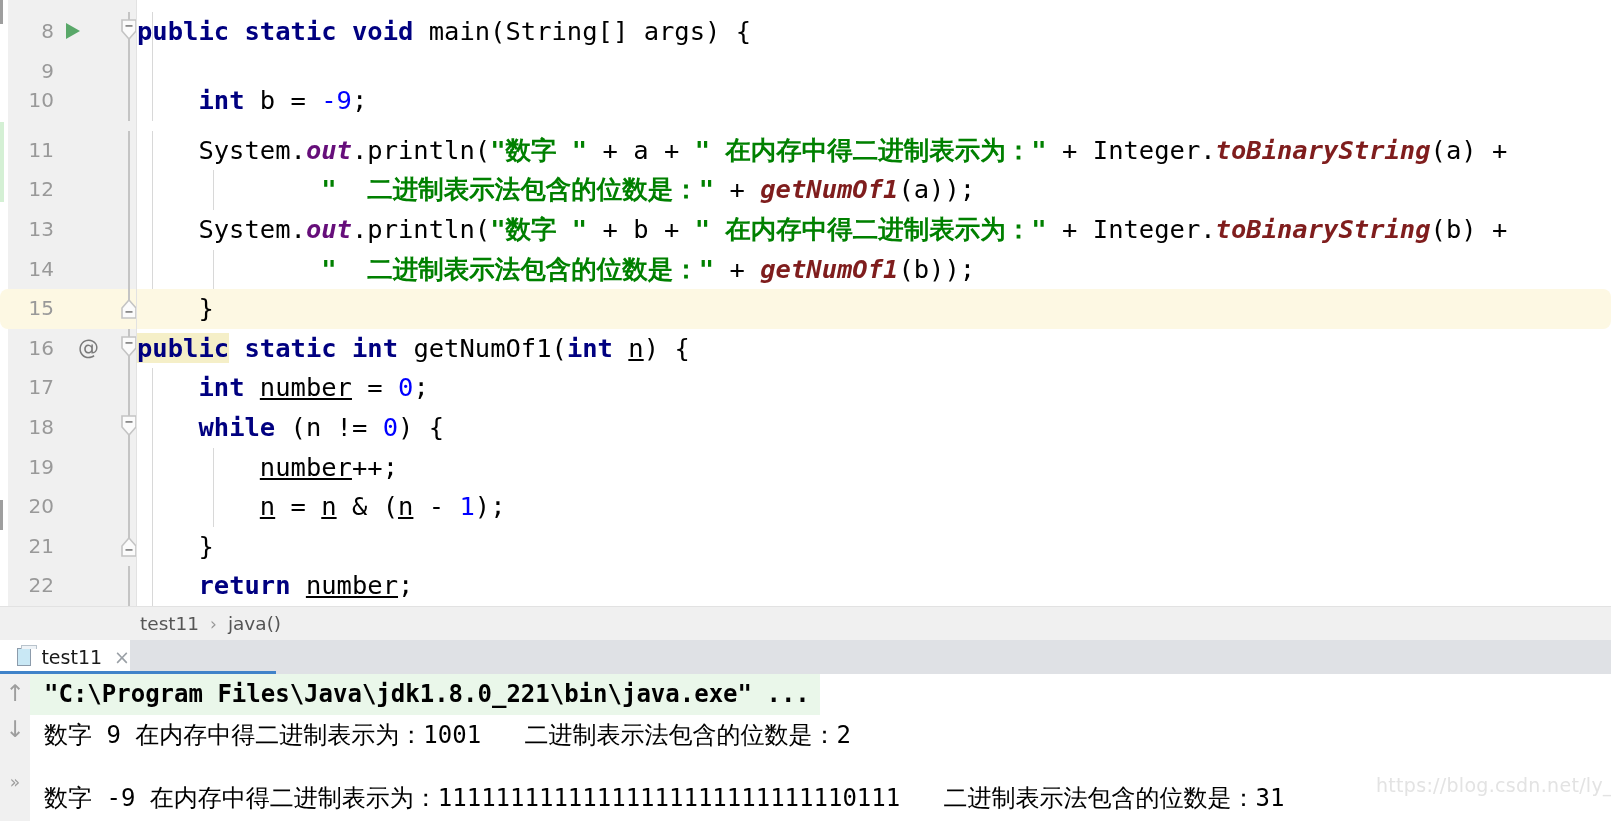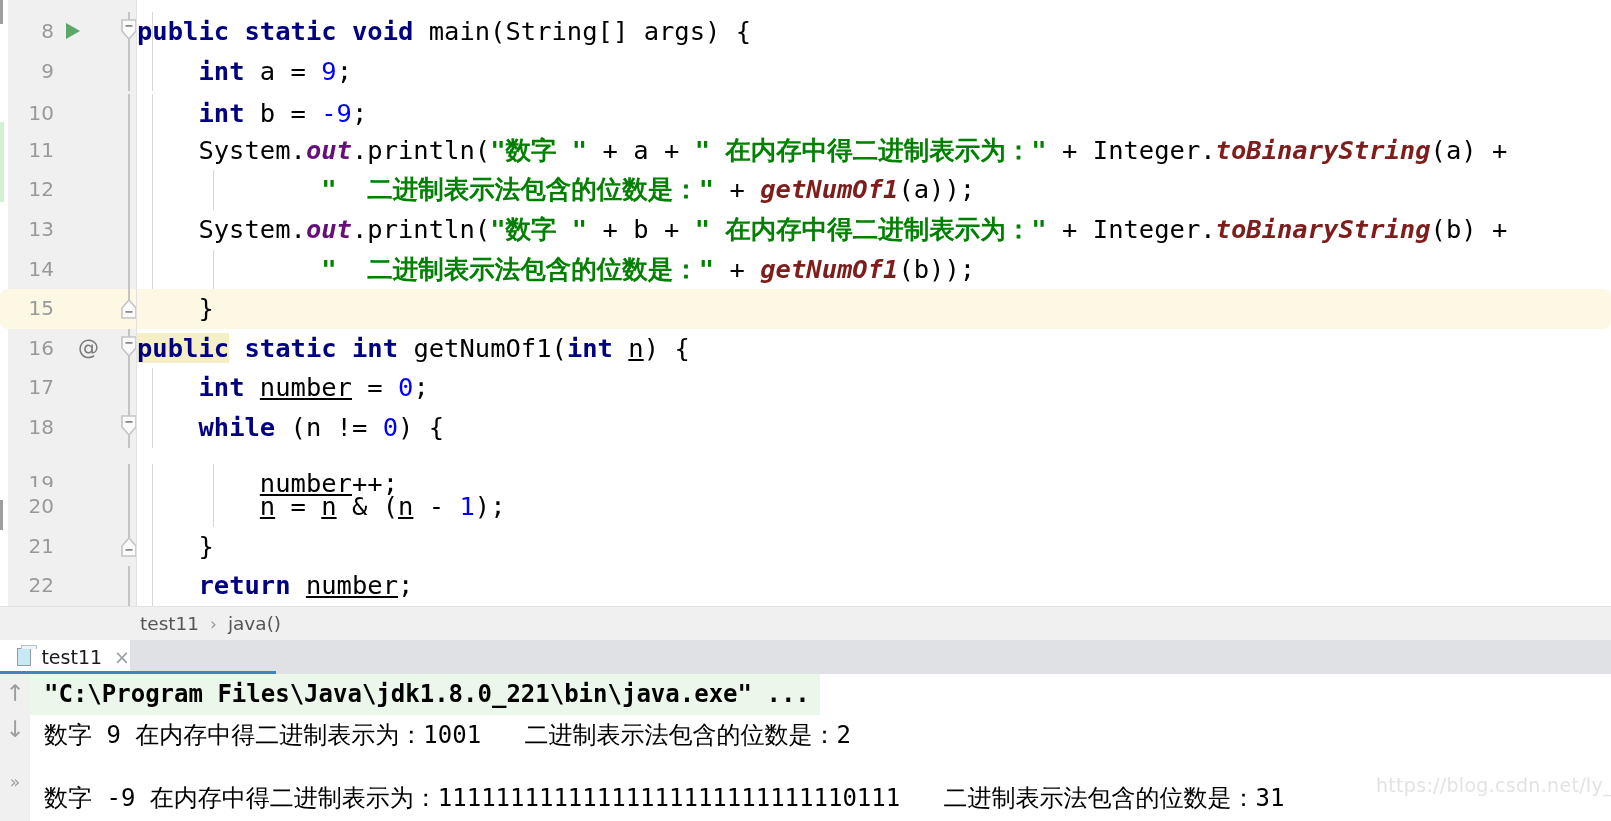--- a/index.html
+++ b/index.html
@@ -182,40 +182,40 @@
       <div class="vcs-mark" style="top:122px;height:80px;"></div>
       <div class="caret-mark" style="top:0px;height:24px;"></div>
       <div class="caret-mark" style="top:500px;height:30px;"></div>
     </div>
     <div class="gutter"></div>
     <div id="lines-host">
         <div class="line" style="top: 12px;"><div class="gut-cell"></div><span class="lnum">8</span><div class="run-icon"></div><div class="fold-stem"></div><div class="fold-minus"><svg width="20" height="22" viewBox="0 0 20 22">
               <path d="M3 1 H17 V12 L10 20 L3 12 Z" fill="#fbfbfb" stroke="#c4c4c4" stroke-width="1.6"></path>
               <rect x="6.5" y="6" width="7" height="1.8" fill="#8a8a8a"></rect>
             </svg></div><div class="indent-guide" style="left: 152px;"></div><div class="code"><span class="kw">public </span><span class="kw">static </span><span class="kw">void </span><span class="pln">main(String[] args) {</span></div></div>
-        <div class="line" style="top: 51.6px;"><div class="gut-cell"></div><span class="lnum">9</span><div class="fold-stem"></div><div class="indent-guide" style="left: 152px;"></div><div class="code"><span class="pln">    </span><span class="kw">int </span><span class="pln">a = </span><span class="num">9</span><span class="pln">;</span></div></div>
-        <div class="line" style="top: 94px; padding-left: 32px;"><div class="gut-cell"></div><span class="lnum">10</span><div class="fold-stem"></div><div class="indent-guide" style="left: 152px;"></div><div class="code"><span class="pln">    </span><span class="kw">int </span><span class="pln">b = </span><span class="num">-9</span><span class="pln">;</span></div></div>
+        <div class="line" style="top: 51.6px;"><div class="gut-cell"></div><span class="lnum">9</span><div class="fold-stem"></div><div class="indent-guide" style="left: 152px;"></div></div>
+        <div class="line" style="top: 81px; padding-left: 32px;"><div class="gut-cell"></div><span class="lnum">10</span><div class="fold-stem"></div><div class="indent-guide" style="left: 152px;"></div><div class="code"><span class="pln">    </span><span class="kw">int </span><span class="pln">b = </span><span class="num">-9</span><span class="pln">;</span></div></div>
         <div class="line" style="top: 130.8px;"><div class="gut-cell"></div><span class="lnum">11</span><div class="fold-stem"></div><div class="indent-guide" style="left: 152px;"></div><div class="code"><span class="pln">    System.</span><span class="fld">out</span><span class="pln">.println(</span><span class="str">"数字 "</span><span class="pln"> + a + </span><span class="str">" 在内存中得二进制表示为："</span><span class="pln"> + Integer.</span><span class="mth">toBinaryString</span><span class="pln">(a) +</span></div></div>
         <div class="line" style="top: 170.4px;"><div class="gut-cell"></div><span class="lnum">12</span><div class="fold-stem"></div><div class="indent-guide" style="left: 152px;"></div><div class="indent-guide" style="left: 213px;"></div><div class="code"><span class="pln">            </span><span class="str">"  二进制表示法包含的位数是："</span><span class="pln"> + </span><span class="mth">getNumOf1</span><span class="pln">(a));</span></div></div>
         <div class="line" style="top: 210px;"><div class="gut-cell"></div><span class="lnum">13</span><div class="fold-stem"></div><div class="indent-guide" style="left: 152px;"></div><div class="code"><span class="pln">    System.</span><span class="fld">out</span><span class="pln">.println(</span><span class="str">"数字 "</span><span class="pln"> + b + </span><span class="str">" 在内存中得二进制表示为："</span><span class="pln"> + Integer.</span><span class="mth">toBinaryString</span><span class="pln">(b) +</span></div></div>
         <div class="line" style="top: 249.6px;"><div class="gut-cell"></div><span class="lnum">14</span><div class="fold-stem"></div><div class="indent-guide" style="left: 152px;"></div><div class="indent-guide" style="left: 213px;"></div><div class="code"><span class="pln">            </span><span class="str">"  二进制表示法包含的位数是："</span><span class="pln"> + </span><span class="mth">getNumOf1</span><span class="pln">(b));</span></div></div>
         <div class="line hl" style="top: 289.2px; border-radius: 8px;"><div class="gut-cell"></div><span class="lnum">15</span><div class="fold-stem" style="height: 20px;"></div><div class="fold-end"><svg width="20" height="22" viewBox="0 0 20 22">
               <path d="M10 2 L17 10 V20 H3 V10 Z" fill="#fbfbfb" stroke="#c4c4c4" stroke-width="1.6"></path>
               <rect x="6.5" y="13" width="7" height="1.8" fill="#8a8a8a"></rect>
             </svg></div><div class="code"><span class="pln">    }</span></div></div>
         <div class="line" style="top: 328.8px; padding-left: 28px;"><div class="gut-cell"></div><span class="lnum">16</span><span class="at-icon">@</span><div class="fold-stem"></div><div class="fold-minus"><svg width="20" height="22" viewBox="0 0 20 22">
               <path d="M3 1 H17 V12 L10 20 L3 12 Z" fill="#fbfbfb" stroke="#c4c4c4" stroke-width="1.6"></path>
               <rect x="6.5" y="6" width="7" height="1.8" fill="#8a8a8a"></rect>
             </svg></div><div class="code"><span class="kw sel">public</span><span class="pln"> </span><span class="kw">static </span><span class="kw">int </span><span class="pln">getNumOf1(</span><span class="kw">int </span><span class="loc">n</span><span class="pln">) {</span></div></div>
         <div class="line" style="top: 368.4px;"><div class="gut-cell"></div><span class="lnum">17</span><div class="fold-stem"></div><div class="indent-guide" style="left: 152px;"></div><div class="code"><span class="pln">    </span><span class="kw">int </span><span class="loc">number</span><span class="pln"> = </span><span class="num">0</span><span class="pln">;</span></div></div>
         <div class="line" style="top: 408px;"><div class="gut-cell"></div><span class="lnum">18</span><div class="fold-stem"></div><div class="fold-minus"><svg width="20" height="22" viewBox="0 0 20 22">
               <path d="M3 1 H17 V12 L10 20 L3 12 Z" fill="#fbfbfb" stroke="#c4c4c4" stroke-width="1.6"></path>
               <rect x="6.5" y="6" width="7" height="1.8" fill="#8a8a8a"></rect>
             </svg></div><div class="indent-guide" style="left: 152px;"></div><div class="code"><span class="pln">    </span><span class="kw">while </span><span class="pln">(n != </span><span class="num">0</span><span class="pln">) {</span></div></div>
-        <div class="line" style="top: 447.6px; margin-top: 16px;"><div class="gut-cell"></div><span class="lnum">19</span><div class="fold-stem"></div><div class="indent-guide" style="left: 152px;"></div><div class="indent-guide" style="left: 213px;"></div><div class="code"><span class="pln">        </span><span class="loc">number</span><span class="pln">++;</span></div></div>
+        <div class="line" style="top: 447.6px;"><div class="gut-cell"></div><span class="lnum">19</span><div class="fold-stem"></div><div class="indent-guide" style="left: 152px;"></div><div class="indent-guide" style="left: 213px;"></div><div class="code"><span class="pln">        </span><span class="loc">number</span><span class="pln">++;</span></div></div>
         <div class="line" style="top: 487.2px;"><div class="gut-cell"></div><span class="lnum">20</span><div class="fold-stem"></div><div class="indent-guide" style="left: 152px;"></div><div class="indent-guide" style="left: 213px;"></div><div class="code"><span class="pln">        </span><span class="loc">n</span><span class="pln"> = </span><span class="loc">n</span><span class="pln"> &amp; (</span><span class="loc">n</span><span class="pln"> - </span><span class="num">1</span><span class="pln">);</span></div></div>
         <div class="line" style="top: 526.8px;"><div class="gut-cell"></div><span class="lnum">21</span><div class="fold-stem" style="height: 20px;"></div><div class="fold-end"><svg width="20" height="22" viewBox="0 0 20 22">
               <path d="M10 2 L17 10 V20 H3 V10 Z" fill="#fbfbfb" stroke="#c4c4c4" stroke-width="1.6"></path>
               <rect x="6.5" y="13" width="7" height="1.8" fill="#8a8a8a"></rect>
             </svg></div><div class="indent-guide" style="left: 152px;"></div><div class="code"><span class="pln">    }</span></div></div>
         <div class="line" style="top: 566.4px;"><div class="gut-cell"></div><span class="lnum">22</span><div class="fold-stem"></div><div class="indent-guide" style="left: 152px;"></div><div class="code"><span class="pln">    </span><span class="kw">return </span><span class="loc">number</span><span class="pln">;</span></div></div>
       </div>
     <div class="gutter-border"></div>
   </div>
 

